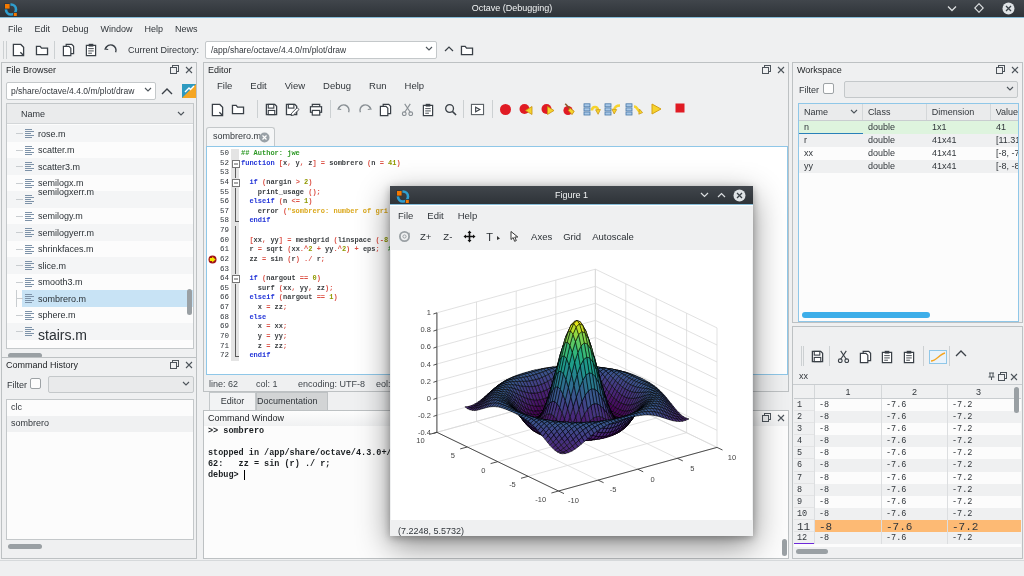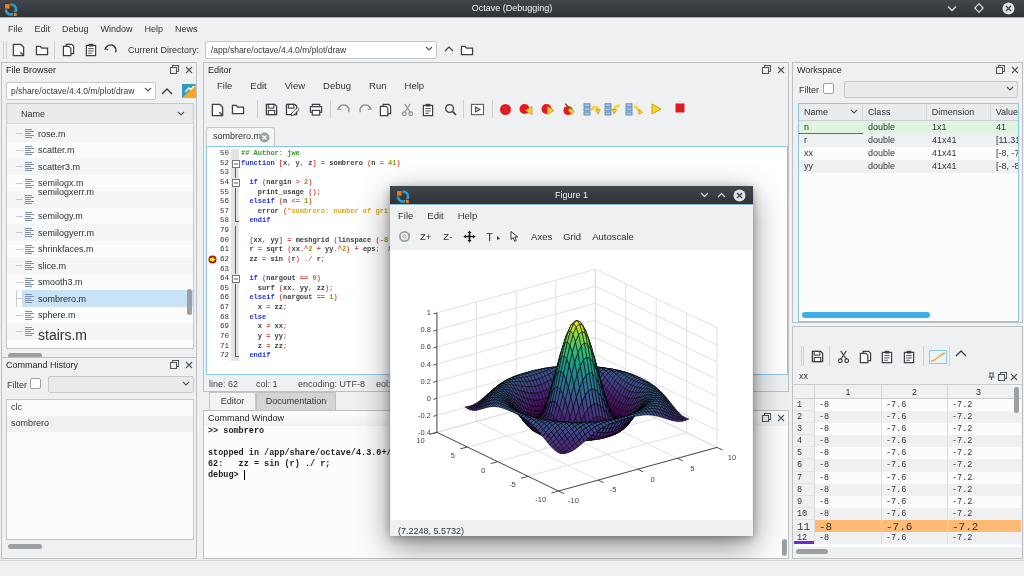--- a/index.html
+++ b/index.html
@@ -467,21 +467,21 @@
       <div class="cl"><span class="bm"></span><span class="ln">71</span><span class="mg"><div class="abs" style="left:3.5px;top:0;width:1.5px;height:100%;background:#5a5a5a"></div></span><span class="ct"><i class="n">    z </i><i class="o">=</i><i class="n"> zz</i><i class="o">;</i></span></div>
       <div class="cl"><span class="bm"></span><span class="ln">72</span><span class="mg"><div class="abs" style="left:3.5px;top:0;width:1.5px;height:5px;background:#5a5a5a"></div><div class="abs" style="left:3.5px;top:4.5px;width:4px;height:1.5px;background:#5a5a5a"></div></span><span class="ct"><i class="n">  </i><i class="k">endif</i></span></div>
     </div>
     <div class="abs" style="left:5px;top:316px;font-size:9px;color:#40464c">line: 62</div>
     <div class="abs" style="left:52px;top:316px;font-size:9px;color:#40464c">col: 1</div>
     <div class="abs" style="left:94px;top:316px;font-size:9px;color:#40464c">encoding: UTF-8</div>
     <div class="abs" style="left:172px;top:316px;font-size:9px;color:#40464c">eol: LF</div>
   </div>
 <div class="abs" style="left:203px;top:392px;width:586px;height:18px">
 <div class="abs" style="left:6px;top:0px;width:47px;height:18px;background:#f2f3f4;border:1px solid #c4c8ca;border-bottom:none;font-size:9px;text-align:center;padding-top:3px">Editor</div>
-<div class="abs" style="left:53px;top:0px;width:80px;height:18px;background:#d2d4d5;border:1px solid #bdc1c3;border-bottom:none;font-size:9px;text-align:center;padding-top:3px">Documentation</div>
+<div class="abs" style="left:53px;top:0px;width:72px;height:18px;background:#d2d4d5;border:1px solid #bdc1c3;border-bottom:none;font-size:9px;padding-top:3px">Documentation</div>
 </div>
 <div class="abs panel" style="left:203px;top:410px;width:586px;height:149px;background:#fcfcfc">
 <div class="ptitle" style="background:linear-gradient(#fdfdfd,#f0f1f2)">Command Window<span class="dockics"><svg class="ic" style="display:inline-block" width="9" height="9" viewBox="0 0 9 9">
           <rect x="2.5" y="0.5" width="6" height="6" fill="none" stroke="#4d545b"></rect>
           <rect x="0.5" y="2.5" width="6" height="6" fill="#eff0f1" stroke="#4d545b"></rect>
         </svg> <svg class="ic" style="display:inline-block" width="8" height="8" viewBox="0 0 8 8">
           <path d="M1 1l6 6M7 1l-6 6" stroke="#4d545b" stroke-width="1.1"></path>
         </svg></span></div>
 <div class="mono abs" style="left:4px;top:14.5px;font-size:8.5px;font-weight:bold;line-height:11px;color:#1a1e21;white-space:pre">&gt;&gt; sombrero
 
@@ -670,21 +670,21 @@
 <div style="width:66px;padding:1px 0 0 4px;border-left:1px solid #dcdee0">-7.6</div>
 <div style="width:62px;padding:1px 0 0 4px;border-left:1px solid #dcdee0">-7.2</div>
       </div>
       <div class="mono" style="display:flex;height:12.1px;font-size:11px;background:#fdba74">
 <div style="width:20px;text-align:left;padding:1px 0 0 3px;background:#eff0f1;border-bottom:1px solid #e3e4e5;font-family:'Liberation Mono',monospace">11</div>
 <div style="width:67px;padding:1px 0 0 4px;border-left:1px solid #dcdee0">-8</div>
 <div style="width:66px;padding:1px 0 0 4px;border-left:1px solid #dcdee0">-7.6</div>
 <div style="width:62px;padding:1px 0 0 4px;border-left:1px solid #dcdee0">-7.2</div>
       </div>
       <div class="mono" style="display:flex;height:12.1px;font-size:8.5px;background:#eff0f1">
-<div style="width:20px;text-align:left;padding:1px 0 0 3px;background:#eff0f1;border-bottom:3px solid #6d28d9;font-family:'Liberation Mono',monospace">12</div>
+<div style="width:20px;text-align:left;padding:1px 0 0 3px;background:#eff0f1;border-bottom:1px solid #6d28d9;font-family:'Liberation Mono',monospace">12</div>
 <div style="width:67px;padding:1px 0 0 4px;border-left:1px solid #dcdee0">-8</div>
 <div style="width:66px;padding:1px 0 0 4px;border-left:1px solid #dcdee0">-7.6</div>
 <div style="width:62px;padding:1px 0 0 4px;border-left:1px solid #dcdee0">-7.2</div>
       </div>
     </div>
     <div class="abs" style="right:3px;top:60px;width:5px;height:26px;background:#9aa0a4;border-radius:3px"></div>
     <div class="abs" style="left:3px;top:222px;width:32px;height:5px;background:#9aa0a4;border-radius:3px"></div>
   </div>
 <div class="abs" style="left:390px;top:186px;width:363px;height:350px;box-shadow:0 10px 30px rgba(0,0,0,0.45),0 2px 8px rgba(0,0,0,0.3)">
 <div class="abs" style="left:0;top:0;width:363px;height:19px;background:linear-gradient(#41464c,#2e3338);border-bottom:1px solid #86bcd8">

